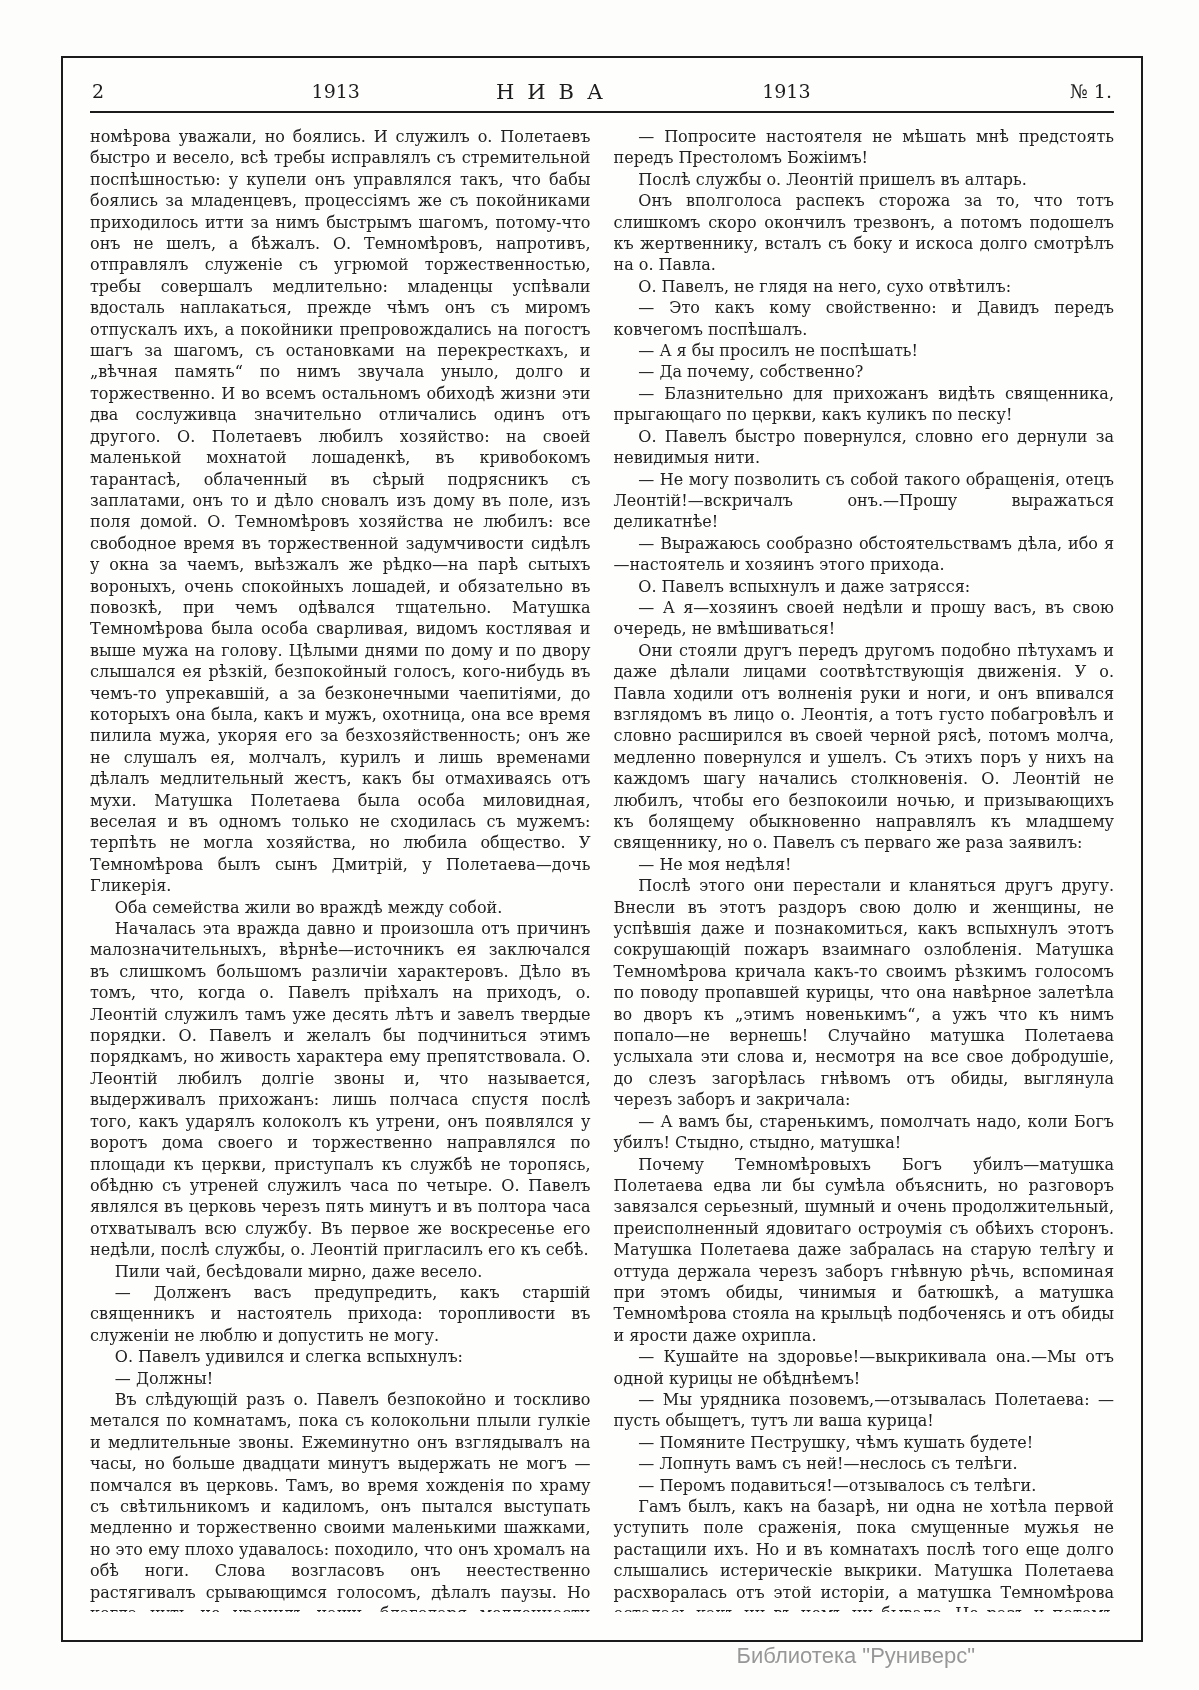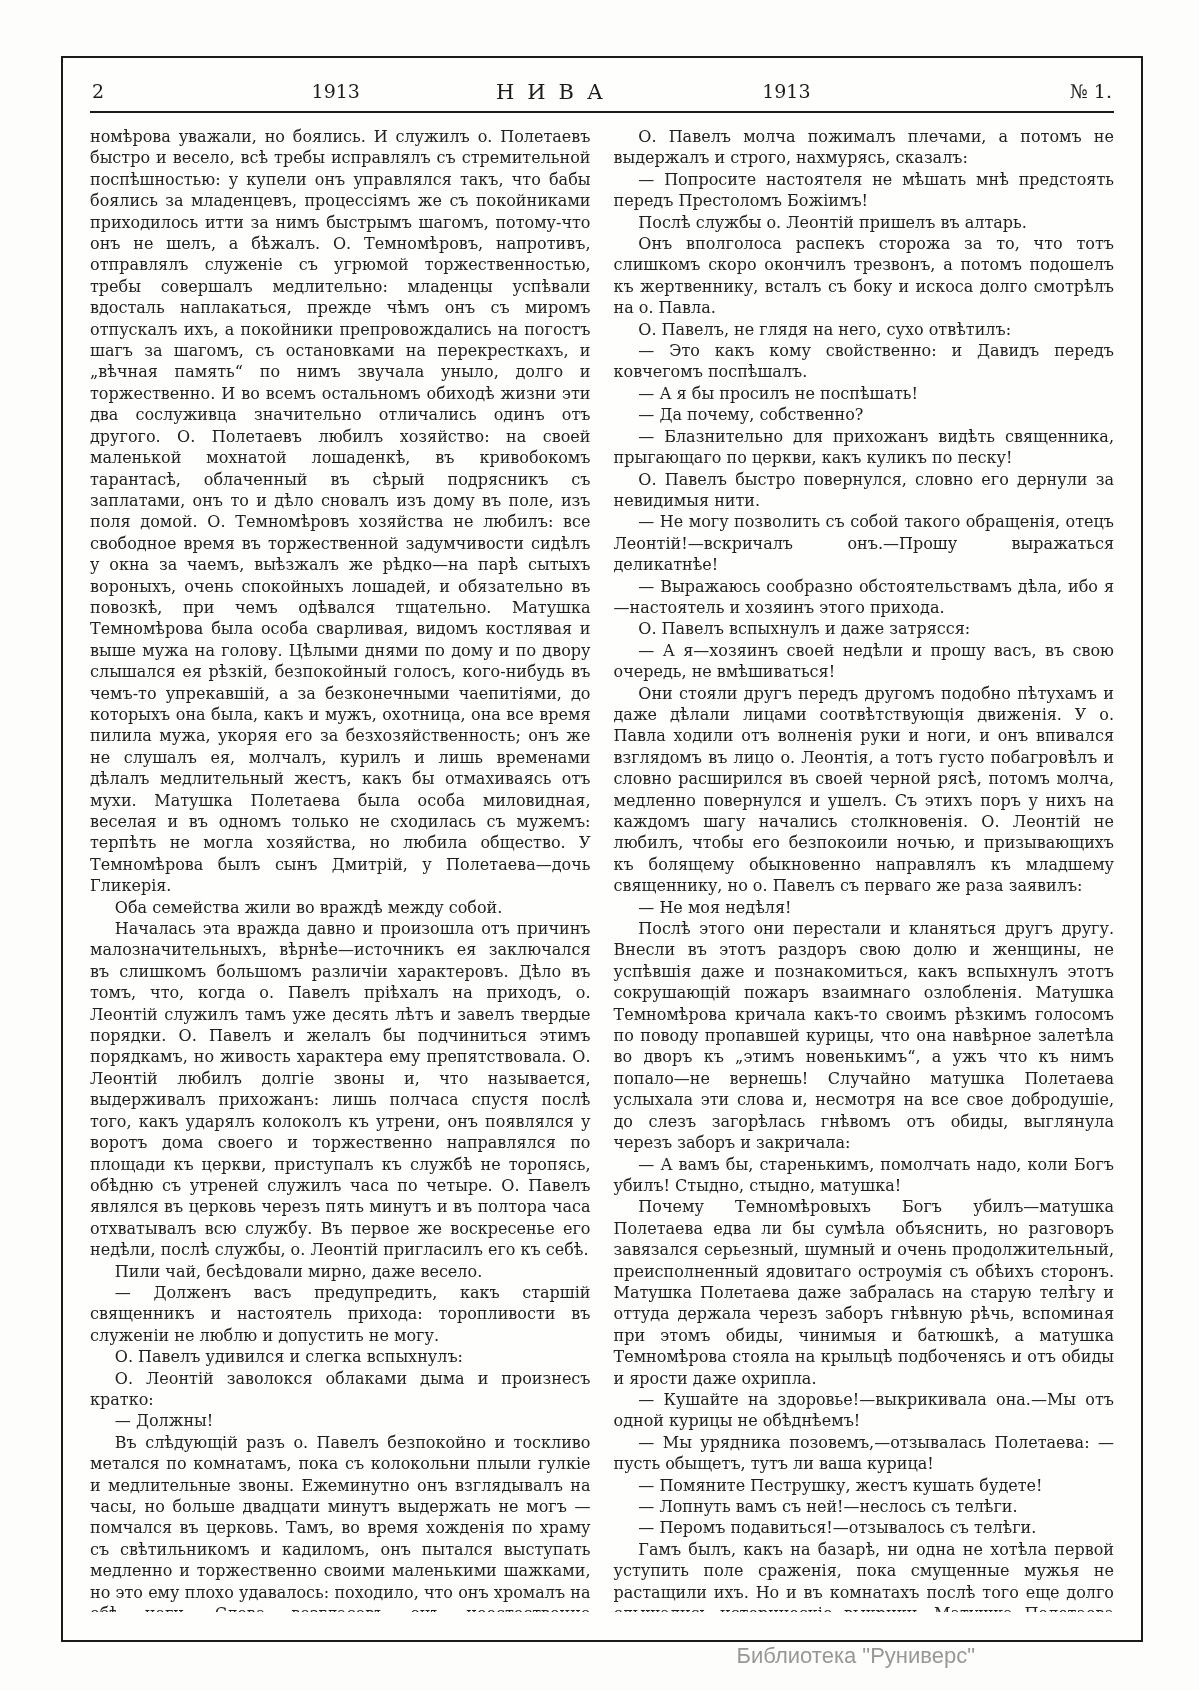--- a/index.html
+++ b/index.html
@@ -94,47 +94,45 @@
     <div class="rule"></div>
 
     <div class="columns">
       <div class="col first-no-indent">
           <p>номѣрова уважали, но боялись. И служилъ о. Полетаевъ быстро и весело, всѣ требы исправлялъ съ стремительной поспѣшностью: у купели онъ управлялся такъ, что бабы боялись за младенцевъ, процессіямъ же съ покойниками приходилось итти за нимъ быстрымъ шагомъ, потому-что онъ не шелъ, а бѣжалъ. О. Темномѣровъ, напротивъ, отправлялъ служеніе съ угрюмой торжественностью, требы совершалъ медлительно: младенцы успѣвали вдосталь наплакаться, прежде чѣмъ онъ съ миромъ отпускалъ ихъ, а покойники препровождались на погостъ шагъ за шагомъ, съ остановками на перекресткахъ, и „вѣчная память“ по нимъ звучала уныло, долго и торжественно. И во всемъ остальномъ обиходѣ жизни эти два сослуживца значительно отличались одинъ отъ другого. О. Полетаевъ любилъ хозяйство: на своей маленькой мохнатой лошаденкѣ, въ кривобокомъ тарантасѣ, облаченный въ сѣрый подрясникъ съ заплатами, онъ то и дѣло сновалъ изъ дому въ поле, изъ поля домой. О. Темномѣровъ хозяйства не любилъ: все свободное время въ торжественной задумчивости сидѣлъ у окна за чаемъ, выѣзжалъ же рѣдко—на парѣ сытыхъ вороныхъ, очень спокойныхъ лошадей, и обязательно въ повозкѣ, при чемъ одѣвался тщательно. Матушка Темномѣрова была особа сварливая, видомъ костлявая и выше мужа на голову. Цѣлыми днями по дому и по двору слышался ея рѣзкій, безпокойный голосъ, кого-нибудь въ чемъ-то упрекавшій, а за безконечными чаепитіями, до которыхъ она была, какъ и мужъ, охотница, она все время пилила мужа, укоряя его за безхозяйственность; онъ же не слушалъ ея, молчалъ, курилъ и лишь временами дѣлалъ медлительный жестъ, какъ бы отмахиваясь отъ мухи. Матушка Полетаева была особа миловидная, веселая и въ одномъ только не сходилась съ мужемъ: терпѣть не могла хозяйства, но любила общество. У Темномѣрова былъ сынъ Дмитрій, у Полетаева—дочь Гликерія.</p>
           <p>Оба семейства жили во враждѣ между собой.</p>
           <p>Началась эта вражда давно и произошла отъ причинъ малозначительныхъ, вѣрнѣе—источникъ ея заключался въ слишкомъ большомъ различіи характеровъ. Дѣло въ томъ, что, когда о. Павелъ пріѣхалъ на приходъ, о. Леонтій служилъ тамъ уже десять лѣтъ и завелъ твердые порядки. О. Павелъ и желалъ бы подчиниться этимъ порядкамъ, но живость характера ему препятствовала. О. Леонтій любилъ долгіе звоны и, что называется, выдерживалъ прихожанъ: лишь полчаса спустя послѣ того, какъ ударялъ колоколъ къ утрени, онъ появлялся у воротъ дома своего и торжественно направлялся по площади къ церкви, приступалъ къ службѣ не торопясь, обѣдню съ утреней служилъ часа по четыре. О. Павелъ являлся въ церковь черезъ пять минутъ и въ полтора часа отхватывалъ всю службу. Въ первое же воскресенье его недѣли, послѣ службы, о. Леонтій пригласилъ его къ себѣ.</p>
           <p>Пили чай, бесѣдовали мирно, даже весело.</p>
           <p>— Долженъ васъ предупредить, какъ старшій священникъ и настоятель прихода: торопливости въ служеніи не люблю и допустить не могу.</p>
           <p>О. Павелъ удивился и слегка вспыхнулъ:</p>
-          <p>О. Леонтій заволокся облаками дыма и произнесъ кратко:</p>
           <p>— Должны!</p>
           <p>Въ слѣдующій разъ о. Павелъ безпокойно и тоскливо метался по комнатамъ, пока съ колокольни плыли гулкіе и медлительные звоны. Ежеминутно онъ взглядывалъ на часы, но больше двадцати минутъ выдержать не могъ — помчался въ церковь. Тамъ, во время хожденія по храму съ свѣтильникомъ и кадиломъ, онъ пытался выступать медленно и торжественно своими маленькими шажками, но это ему плохо удавалось: походило, что онъ хромалъ на обѣ ноги. Слова возгласовъ онъ неестественно растягивалъ срывающимся голосомъ, дѣлалъ паузы. Но когда чуть не уронилъ чаши, благодаря медленности движеній, нахмурился и—служба пошла обычнымъ порядкомъ. Отецъ же Леонтій нарочито пришелъ къ службѣ и стоялъ на клиросѣ съ холоднымъ и строгимъ лицомъ. Неоднократно онъ посылалъ въ алтарь причетника. Тощій причетникъ на цыпочкахъ подходилъ къ престолу и, чувствуя себя между двухъ огней, испуганно шепталъ:</p>
         </div>
       <div class="col">
-          <p>О. Павелъ молча пожималъ плечами, а потомъ не выдержалъ и строго, нахмурясь, сказалъ:</p>
           <p>— Попросите настоятеля не мѣшать мнѣ предстоять передъ Престоломъ Божіимъ!</p>
           <p>Послѣ службы о. Леонтій пришелъ въ алтарь.</p>
           <p>Онъ вполголоса распекъ сторожа за то, что тотъ слишкомъ скоро окончилъ трезвонъ, а потомъ подошелъ къ жертвеннику, всталъ съ боку и искоса долго смотрѣлъ на о. Павла.</p>
           <p>О. Павелъ, не глядя на него, сухо отвѣтилъ:</p>
           <p>— Это какъ кому свойственно: и Давидъ передъ ковчегомъ поспѣшалъ.</p>
           <p>— А я бы просилъ не поспѣшать!</p>
           <p>— Да почему, собственно?</p>
           <p>— Блазнительно для прихожанъ видѣть священника, прыгающаго по церкви, какъ куликъ по песку!</p>
           <p>О. Павелъ быстро повернулся, словно его дернули за невидимыя нити.</p>
           <p>— Не могу позволить съ собой такого обращенія, отецъ Леонтій!—вскричалъ онъ.—Прошу выражаться деликатнѣе!</p>
           <p>— Выражаюсь сообразно обстоятельствамъ дѣла, ибо я—настоятель и хозяинъ этого прихода.</p>
           <p>О. Павелъ вспыхнулъ и даже затрясся:</p>
           <p>— А я—хозяинъ своей недѣли и прошу васъ, въ свою очередь, не вмѣшиваться!</p>
           <p>Они стояли другъ передъ другомъ подобно пѣтухамъ и даже дѣлали лицами соотвѣтствующія движенія. У о. Павла ходили отъ волненія руки и ноги, и онъ впивался взглядомъ въ лицо о. Леонтія, а тотъ густо побагровѣлъ и словно расширился въ своей черной рясѣ, потомъ молча, медленно повернулся и ушелъ. Съ этихъ поръ у нихъ на каждомъ шагу начались столкновенія. О. Леонтій не любилъ, чтобы его безпокоили ночью, и призывающихъ къ болящему обыкновенно направлялъ къ младшему священнику, но о. Павелъ съ перваго же раза заявилъ:</p>
           <p>— Не моя недѣля!</p>
           <p>Послѣ этого они перестали и кланяться другъ другу. Внесли въ этотъ раздоръ свою долю и женщины, не успѣвшія даже и познакомиться, какъ вспыхнулъ этотъ сокрушающій пожаръ взаимнаго озлобленія. Матушка Темномѣрова кричала какъ-то своимъ рѣзкимъ голосомъ по поводу пропавшей курицы, что она навѣрное залетѣла во дворъ къ „этимъ новенькимъ“, а ужъ что къ нимъ попало—не вернешь! Случайно матушка Полетаева услыхала эти слова и, несмотря на все свое добродушіе, до слезъ загорѣлась гнѣвомъ отъ обиды, выглянула черезъ заборъ и закричала:</p>
           <p>— А вамъ бы, старенькимъ, помолчать надо, коли Богъ убилъ! Стыдно, стыдно, матушка!</p>
           <p>Почему Темномѣровыхъ Богъ убилъ—матушка Полетаева едва ли бы сумѣла объяснить, но разговоръ завязался серьезный, шумный и очень продолжительный, преисполненный ядовитаго остроумія съ обѣихъ сторонъ. Матушка Полетаева даже забралась на старую телѣгу и оттуда держала черезъ заборъ гнѣвную рѣчь, вспоминая при этомъ обиды, чинимыя и батюшкѣ, а матушка Темномѣрова стояла на крыльцѣ подбоченясь и отъ обиды и ярости даже охрипла.</p>
           <p>— Кушайте на здоровье!—выкрикивала она.—Мы отъ одной курицы не обѣднѣемъ!</p>
           <p>— Мы урядника позовемъ,—отзывалась Полетаева: — пусть обыщетъ, тутъ ли ваша курица!</p>
-          <p>— Помяните Пеструшку, жестъ кушать будете!</p>
+          <p>— Помяните Пеструшку, чѣмъ кушать будете!</p>
           <p>— Лопнуть вамъ съ ней!—неслось съ телѣги.</p>
           <p>— Перомъ подавиться!—отзывалось съ телѣги.</p>
           <p>Гамъ былъ, какъ на базарѣ, ни одна не хотѣла первой уступить поле сраженія, пока смущенные мужья не растащили ихъ. Но и въ комнатахъ послѣ того еще долго слышались истерическіе выкрики. Матушка Полетаева расхворалась отъ этой исторіи, а матушка Темномѣрова осталась какъ ни въ чемъ ни бывало. Не разъ и потомъ заборъ являлся свидѣтелемъ шумныхъ разговоровъ. Между тѣмъ у батюшекъ вражда пріобрѣтала все болѣе острыя формы, при чемъ въ ней невольно приняли участіе и прихожане. Все огромное село раздѣлилось на павловцевъ и леонтьев-</p>
         </div>
     </div>
 
   </div>
 
   <div class="watermark">Библиотека "Руниверс"</div>
 </div>

